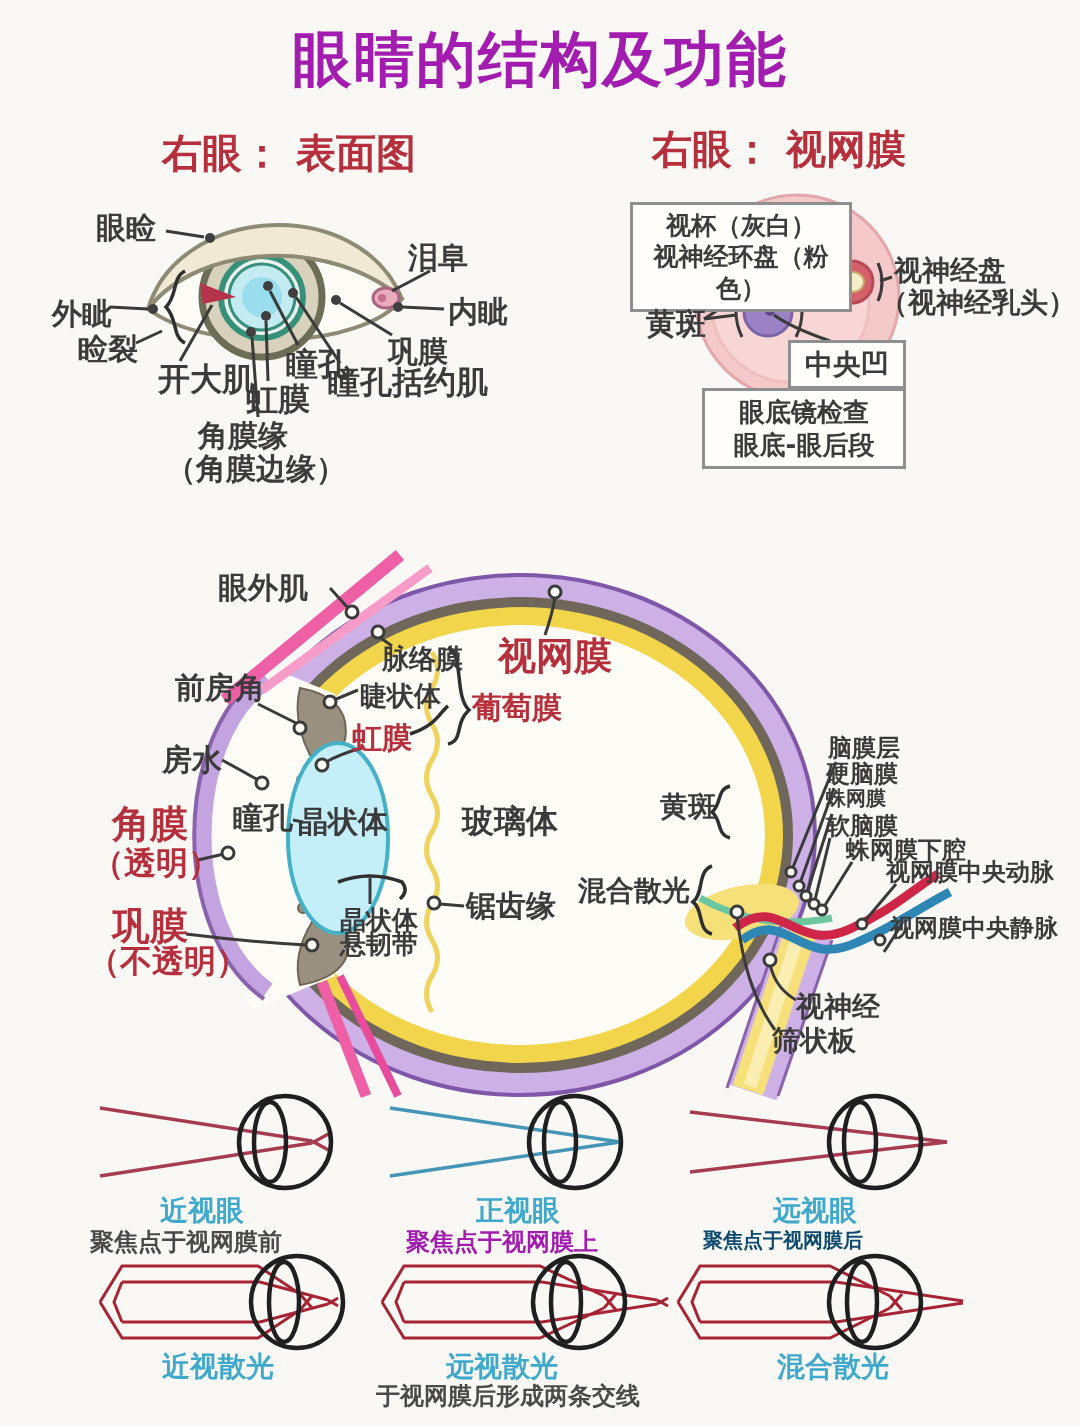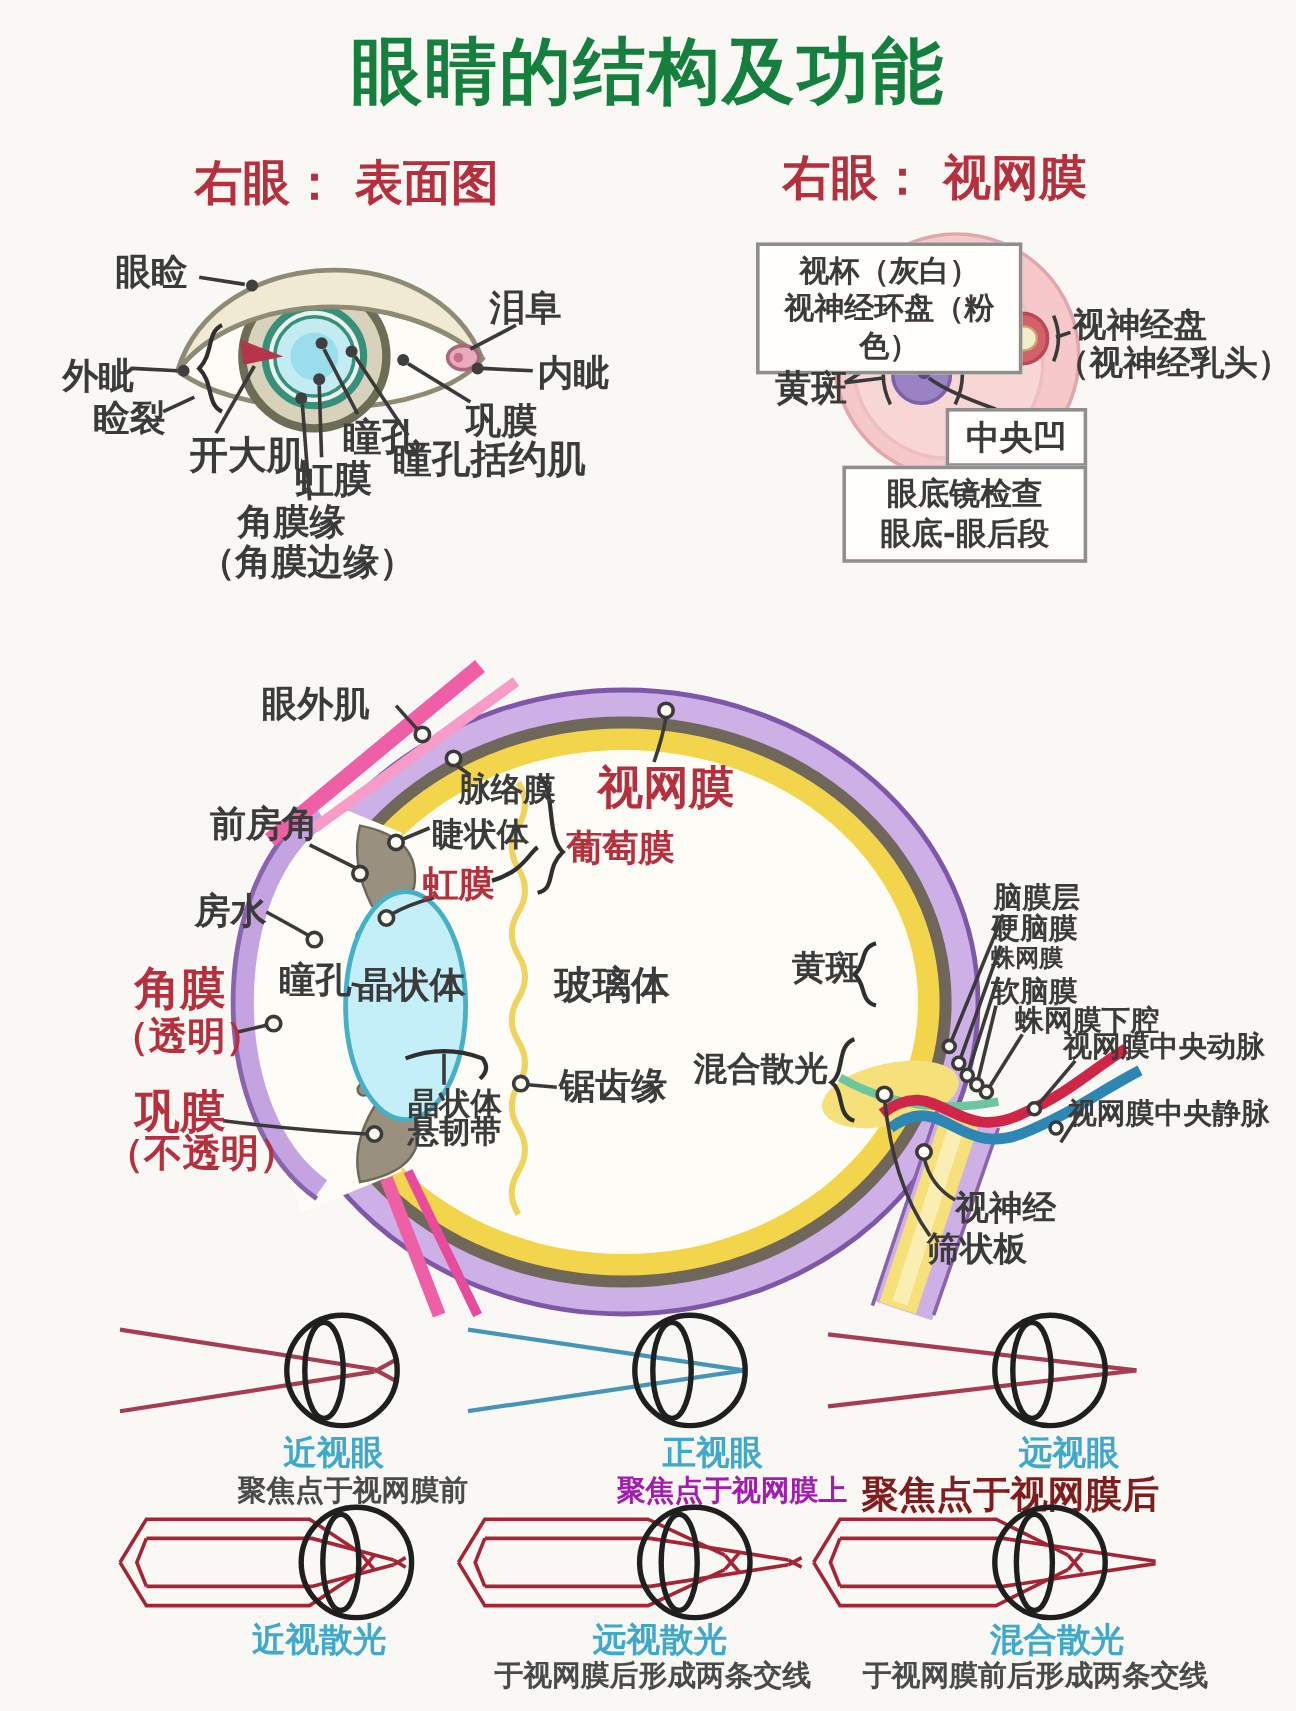--- a/index.html
+++ b/index.html
@@ -1,24 +1,24 @@
 <!DOCTYPE html>
 <html><head>
 <meta charset="utf-8">
 <style>
   html,body{margin:0;padding:0;background:#e9e9e9}
   .canvas{position:relative;width:1080px;height:1426px;margin:0 auto;background:#faf8f4;overflow:hidden;
           font-family:"DejaVu Sans","Liberation Sans",sans-serif}
   .L{position:absolute;font-weight:700;color:#3b3b3b;white-space:nowrap;line-height:1.08}
   .red{color:#b5303c}
   .cyan{color:#3fa9cc}
-  .ctr{text-align:right}
+  .ctr{text-align:left}
   .box{position:absolute;background:#fffefb;border:3px solid #8f8f8f;text-align:center;font-weight:700;color:#3b3b3b;line-height:1.25}
   svg{position:absolute;display:block}
-  .ttl{position:absolute;left:0;width:1080px;text-align:center;font-weight:700;color:#15803d}
+  .ttl{position:absolute;left:0;width:1080px;text-align:center;font-weight:700;color:#a21caf}
 </style>
 </head>
 <body>
 
 <div class="canvas">
 
   <div class="ttl" style="top:20px;font-size:60px;letter-spacing:2px">眼睛的结构及功能</div>
 
   <div class="L red" style="left:162px;top:132px;font-size:40px">右眼： 表面图</div>
   <div class="L red" style="left:652px;top:128px;font-size:40px">右眼： 视网膜</div>
@@ -277,21 +277,21 @@
     </g>
     <circle cx="200" cy="60" r="46" fill="none" stroke="#1f1f1f" stroke-width="4.5"></circle>
     <ellipse cx="185" cy="60" rx="16" ry="40" fill="none" stroke="#1f1f1f" stroke-width="4.5"></ellipse>
   </svg>
 
   <div class="L cyan ctr" style="left:160px;top:1196px;width:160px;font-size:28px">近视眼</div>
   <div class="L cyan ctr" style="left:476px;top:1196px;width:160px;font-size:28px">正视眼</div>
   <div class="L cyan ctr" style="left:773px;top:1196px;width:160px;font-size:28px">远视眼</div>
   <div class="L ctr" style="left:90px;top:1230px;width:300px;font-size:24px;color:#4a4a4a">聚焦点于视网膜前</div>
   <div class="L ctr" style="left:406px;top:1230px;width:300px;font-size:24px;color:#a21caf">聚焦点于视网膜上</div>
-  <div class="L ctr" style="left:666px;top:1230px;width:300px;font-size:31px;color:#7f1d1d">聚焦点于视网膜后</div>
+  <div class="L ctr" style="left:703px;top:1230px;width:300px;font-size:20px;color:#0c4a6e">聚焦点于视网膜后</div>
 
   <svg style="left:90px;top:1242px" width="310" height="120" viewBox="0 0 310 120">
     <g stroke="#a62433" stroke-width="3" fill="none">
       <path d="M 10,60 L 32,24 L 168,24 L 210,52"></path>
       <path d="M 10,60 L 32,96 L 168,96 L 210,68"></path>
       <path d="M 32,40 L 170,40 L 238,58"></path>
       <path d="M 32,80 L 170,80 L 238,62"></path>
       <path d="M 32,40 L 24,60 L 32,80"></path>
       <path d="M 210,52 L 222,66"></path>
         <path d="M 210,68 L 222,54"></path>
@@ -327,15 +327,14 @@
         <path d="M 222,66 L 234,52"></path>
     </g>
     <circle cx="207" cy="60" r="46" fill="none" stroke="#1f1f1f" stroke-width="4.5"></circle>
     <ellipse cx="194" cy="60" rx="15" ry="40" fill="none" stroke="#1f1f1f" stroke-width="4.5"></ellipse>
   </svg>
 
   <div class="L cyan ctr" style="left:162px;top:1352px;width:160px;font-size:28px">近视散光</div>
   <div class="L cyan ctr" style="left:446px;top:1352px;width:160px;font-size:28px">远视散光</div>
   <div class="L cyan ctr" style="left:777px;top:1352px;width:160px;font-size:28px">混合散光</div>
   <div class="L ctr" style="left:376px;top:1384px;width:300px;font-size:24px;color:#4a4a4a">于视网膜后形成两条交线</div>
-  <div class="L ctr" style="left:707px;top:1384px;width:300px;font-size:24px;color:#4a4a4a">于视网膜前后形成两条交线</div>
 
 </div>
 
 </body></html>

